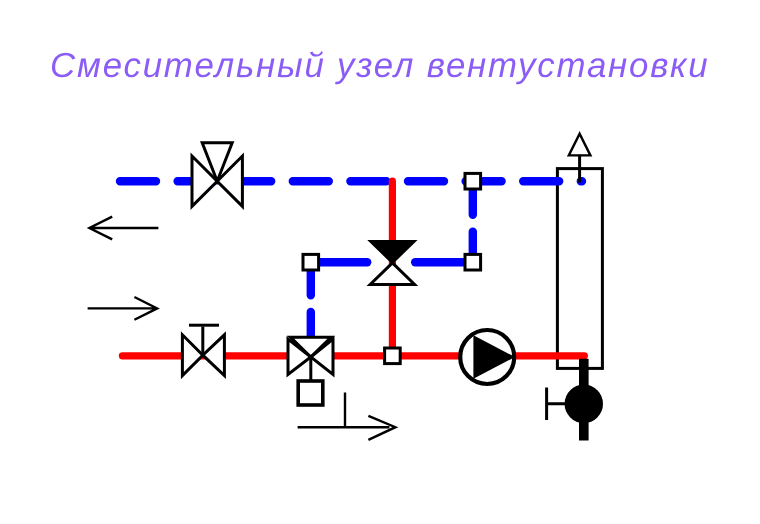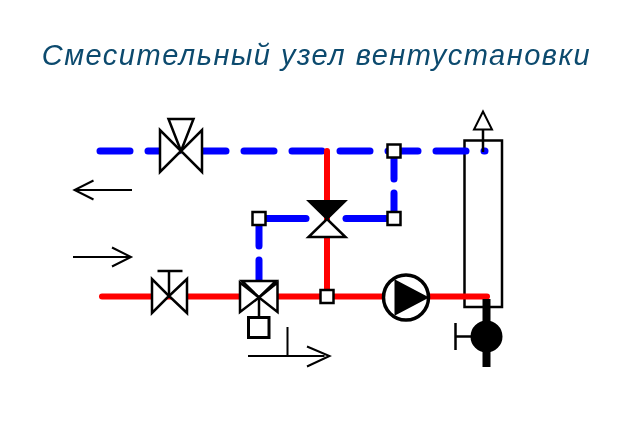--- a/index.html
+++ b/index.html
@@ -1,20 +1,20 @@
 <!DOCTYPE html>
 <html><head>
 <meta charset="utf-8">
 <style>
   html,body{margin:0;padding:0;background:#ffffff;}
   #stage{position:relative;width:633px;height:437px;background:#ffffff;overflow:hidden;
          font-family:"Liberation Sans",sans-serif;}
   .title{position:absolute;top:39px;left:0;width:633px;text-align:center;
          font-style:italic;font-size:29px;font-weight:400;letter-spacing:1.5px;
-         color:#0c4a6e;white-space:nowrap;}
+         color:#8b5cf6;white-space:nowrap;}
   svg{position:absolute;top:0;left:0;}
   .pipe-blue{fill:none;stroke-width:7;stroke-linecap:round;}
   .pipe-red{fill:none;stroke-width:6;stroke-linecap:round;}
   .sym{fill:#ffffff;stroke:#000000;stroke-width:2.5;stroke-linejoin:miter;}
   .sym3{fill:#ffffff;stroke:#000000;stroke-width:3;}
   .symf{fill:#000000;stroke:#000000;stroke-width:2;}
   .ln{fill:none;stroke:#000000;stroke-width:2.5;}
   .thin{fill:none;stroke:#000000;stroke-width:2;}
   .stem{fill:none;stroke:#000000;stroke-width:8;}
   .pumpb{fill:#ffffff;stroke:#000000;stroke-width:3.5;}

